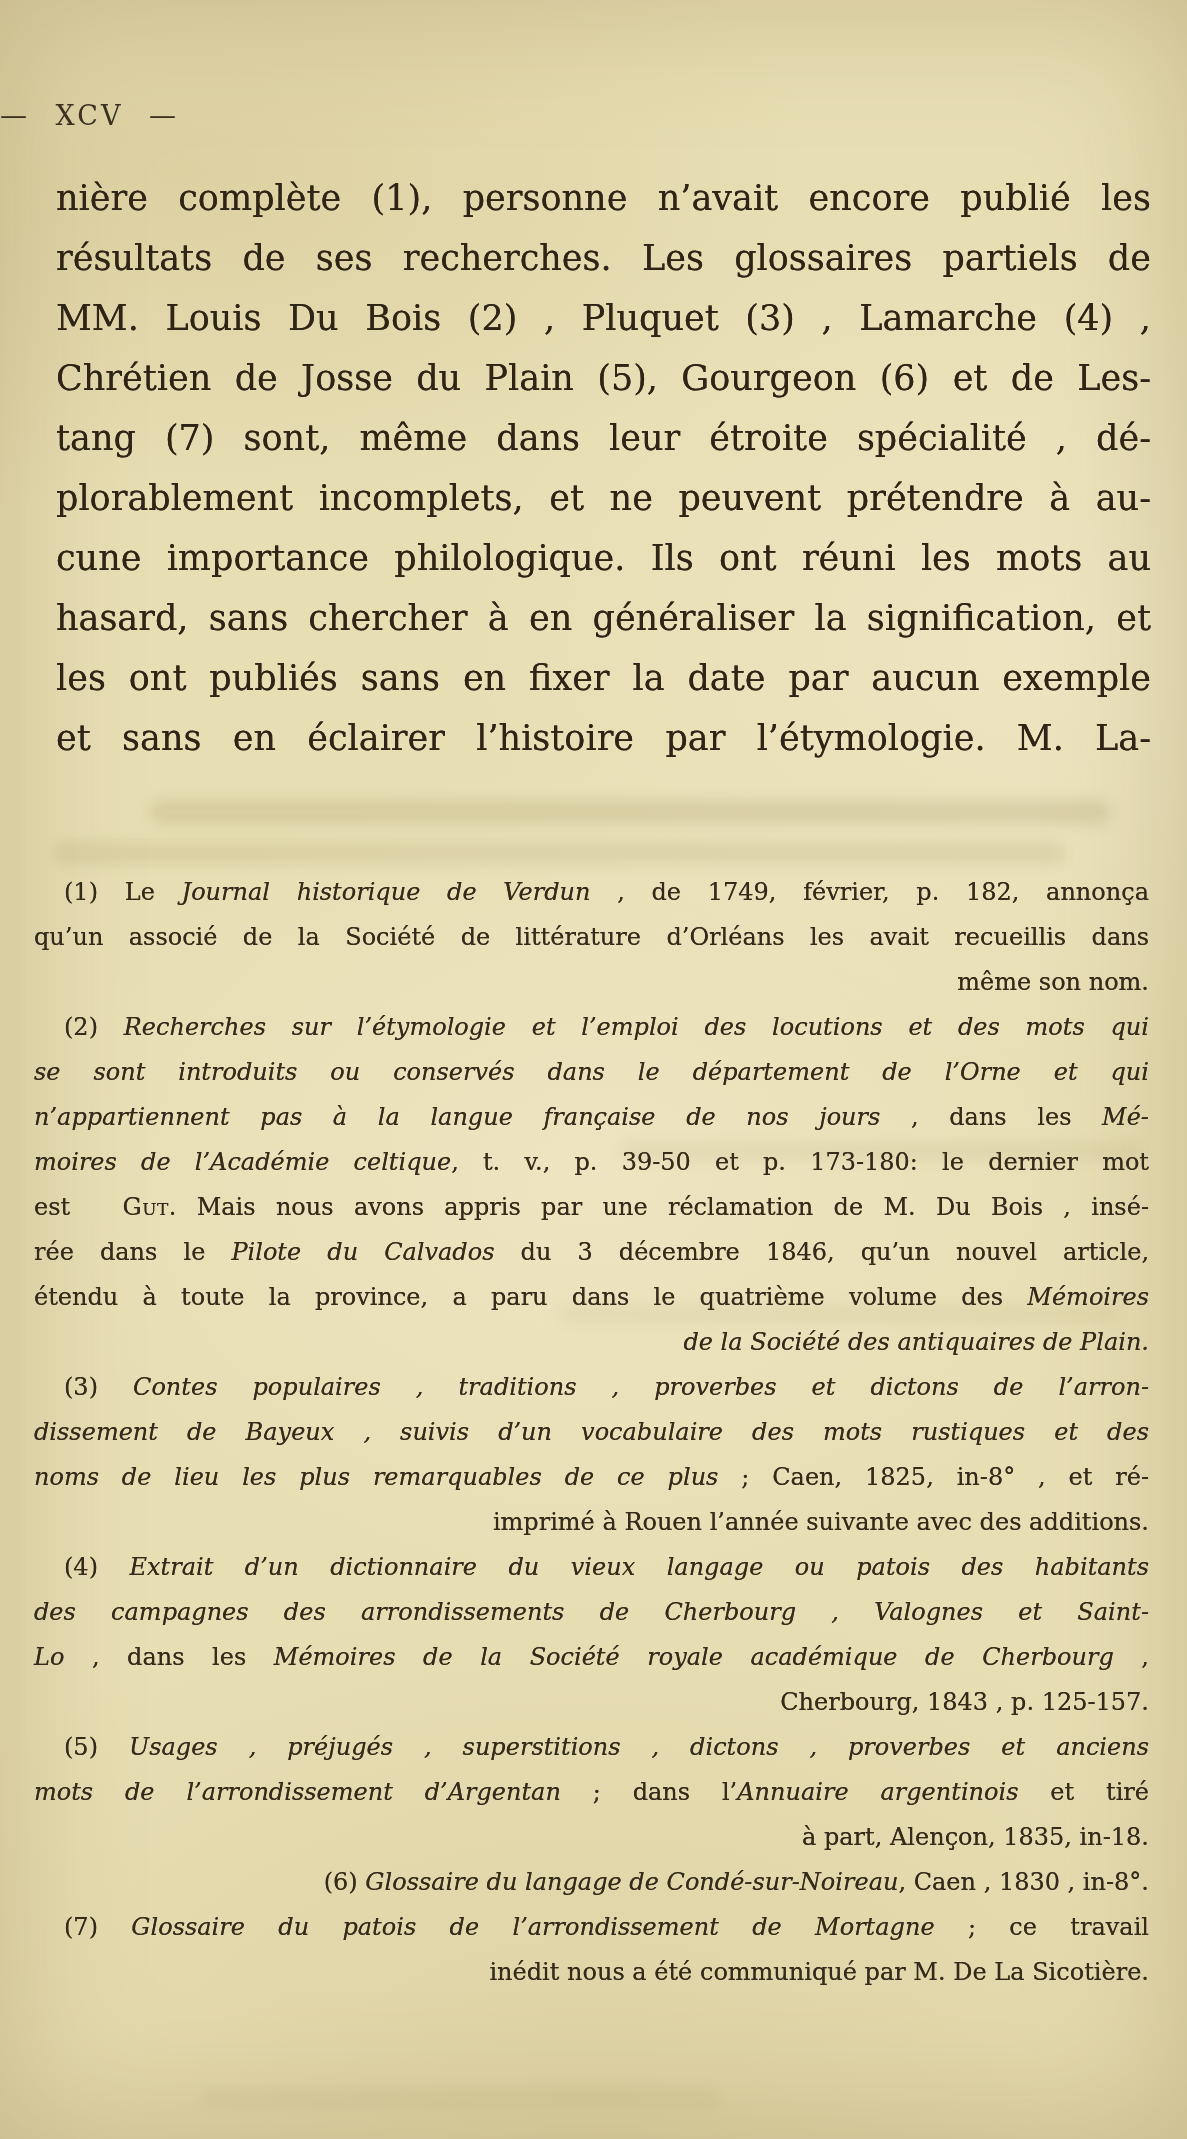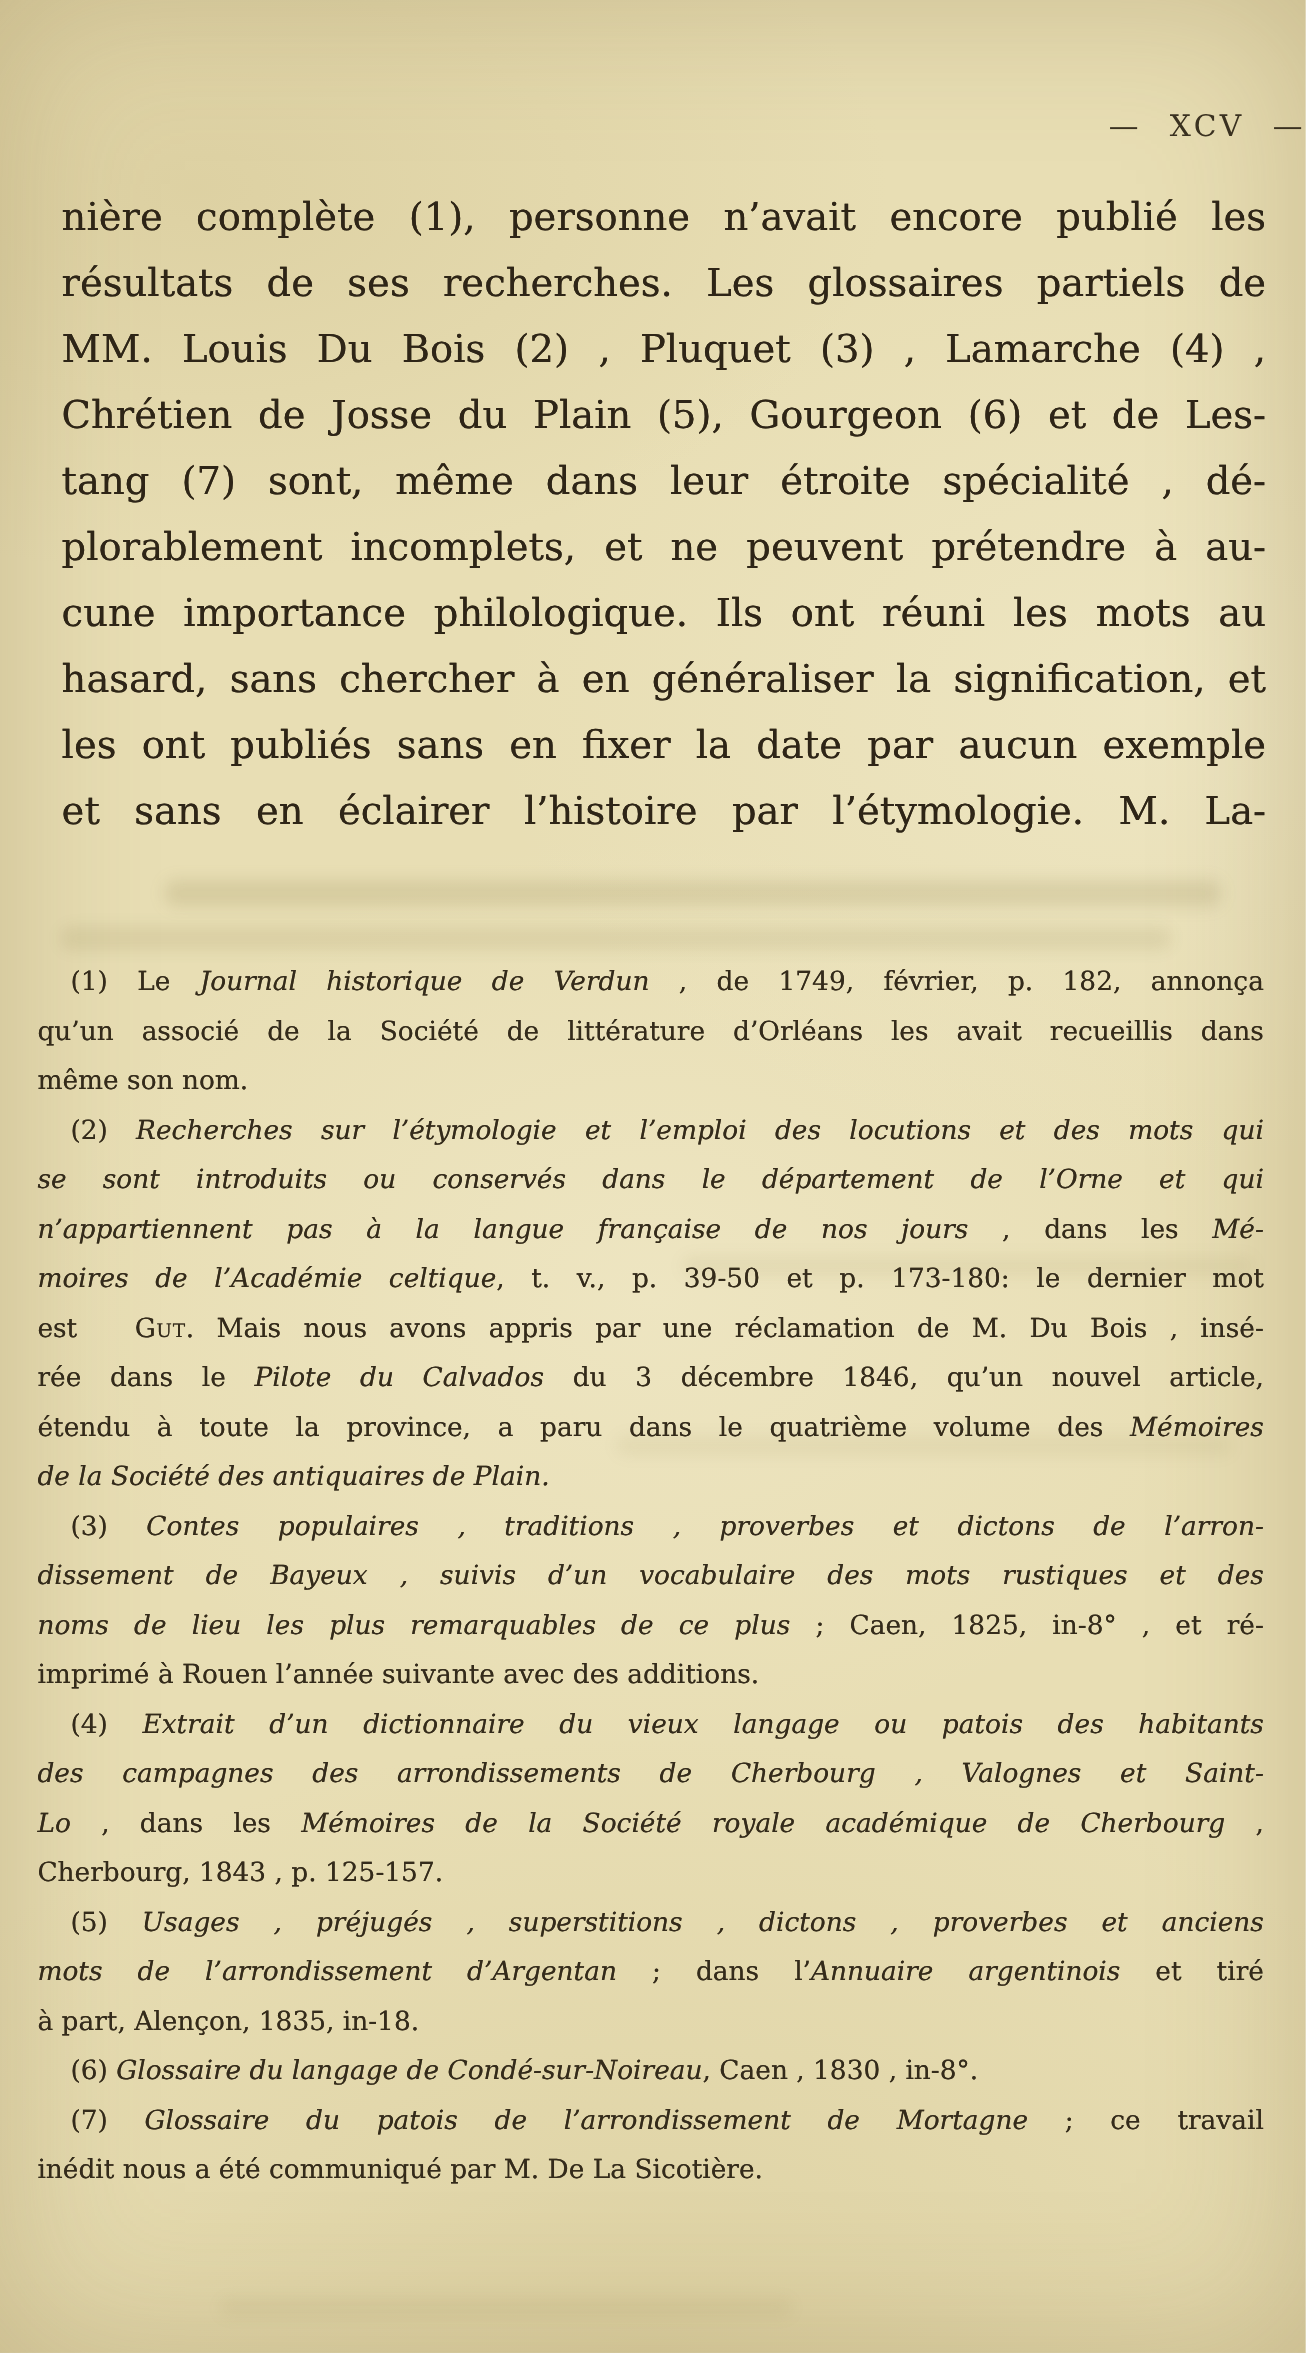--- a/index.html
+++ b/index.html
@@ -16,21 +16,21 @@
     background-image:
       radial-gradient(900px 500px at 15% 8%, rgba(212,198,148,0.55), rgba(212,198,148,0) 70%),
       radial-gradient(1000px 700px at 88% 30%, rgba(241,234,202,0.60), rgba(241,234,202,0) 60%),
       radial-gradient(800px 600px at 50% 55%, rgba(243,236,206,0.50), rgba(243,236,206,0) 70%),
       radial-gradient(1200px 800px at 50% 100%, rgba(203,188,134,0.35), rgba(203,188,134,0) 70%);
     box-shadow: inset 0 0 140px rgba(118,94,40,0.28);
   }
   .page-number {
     position: absolute;
     top: 100px; left: 0; right: 0;
-    text-align: right;
+    text-align: left;
     font-size: 27px;
     letter-spacing: 3px;
     word-spacing: 14px;
     color: #3a3120;
   }
   .body-text {
     position: absolute;
     top: 168px; left: 40px; right: 36px;
     font-size: 35px;
     text-shadow: 0 0 0.6px rgba(43,34,18,0.85);
@@ -41,21 +41,21 @@
     text-align-last: justify;
     margin-left: 16px;
   }
   .footnotes {
     position: absolute;
     top: 870px; left: 34px; right: 38px;
     font-size: 24px;
     color: #342b1b;
     text-shadow: 0 0 0.5px rgba(50,40,22,0.8);
   }
-  .fn-line { height: 45px; line-height: 45px; text-align: left; }
+  .fn-line { height: 45px; line-height: 45px; text-align: right; }
   .fn-line.just { text-align: justify; text-align-last: justify; }
   .fn-line.first { text-indent: 30px; }
   .it { font-style: italic; }
   .sc { font-variant: small-caps; letter-spacing: 0.5px; margin-left: 32px; }
   .smudge {
     position: absolute;
     background: rgba(122,110,58,0.16);
     filter: blur(7px);
     border-radius: 10px;
     pointer-events: none;

